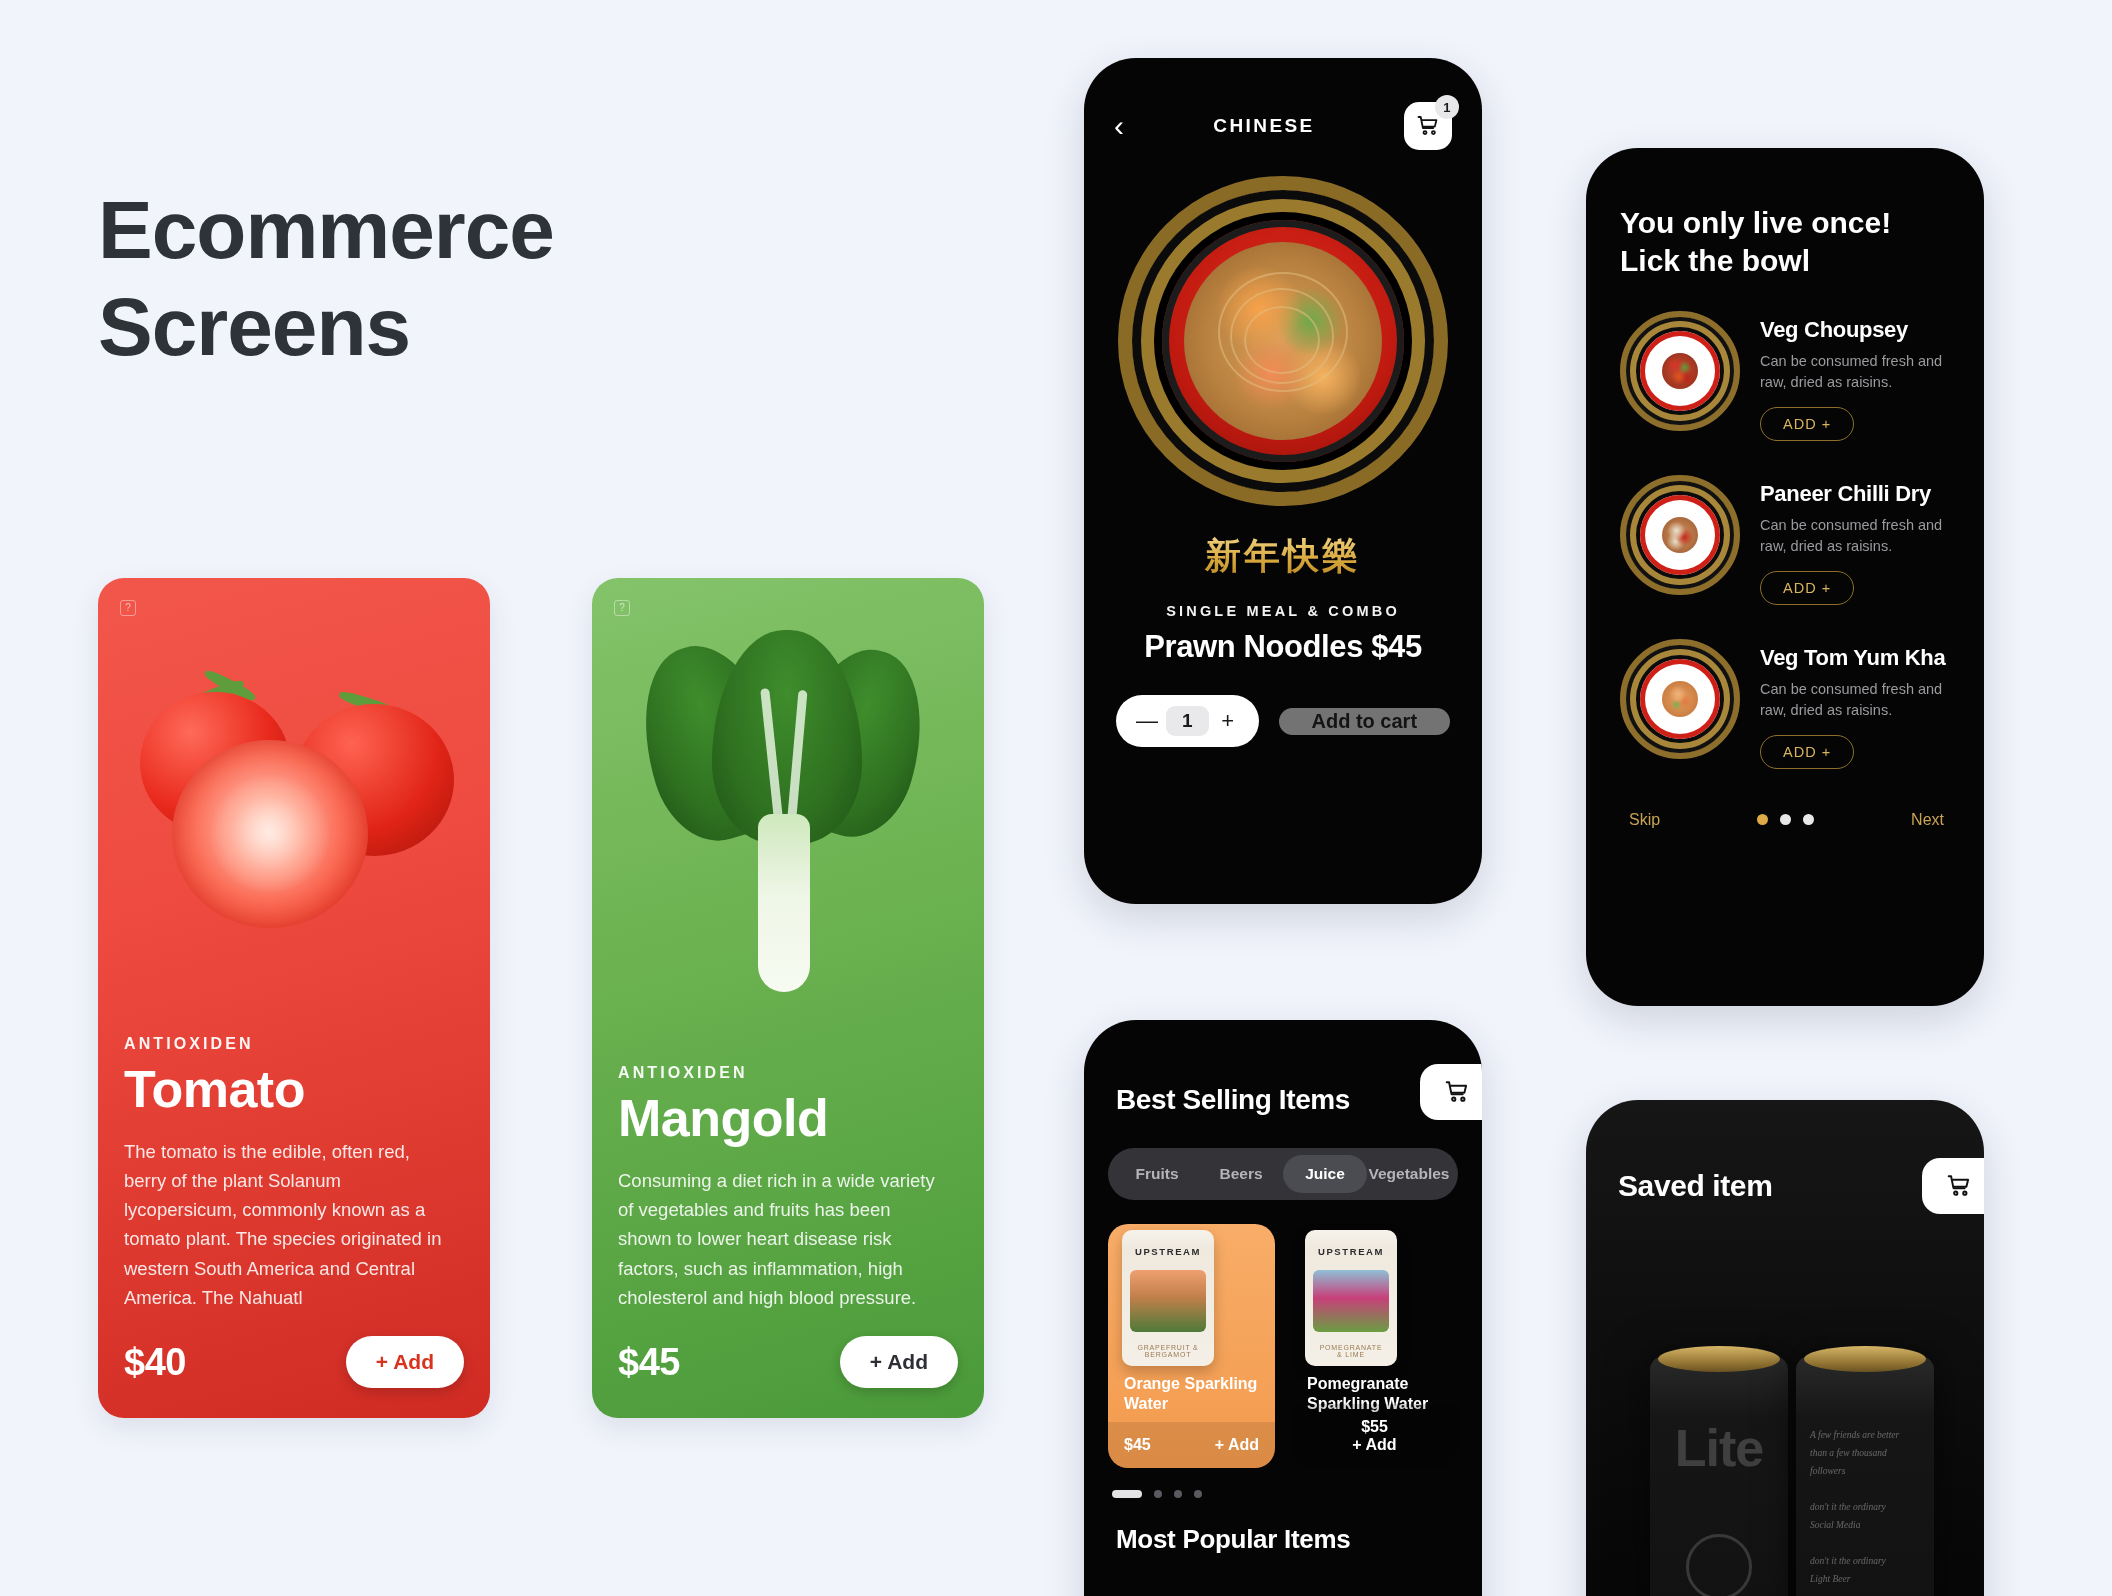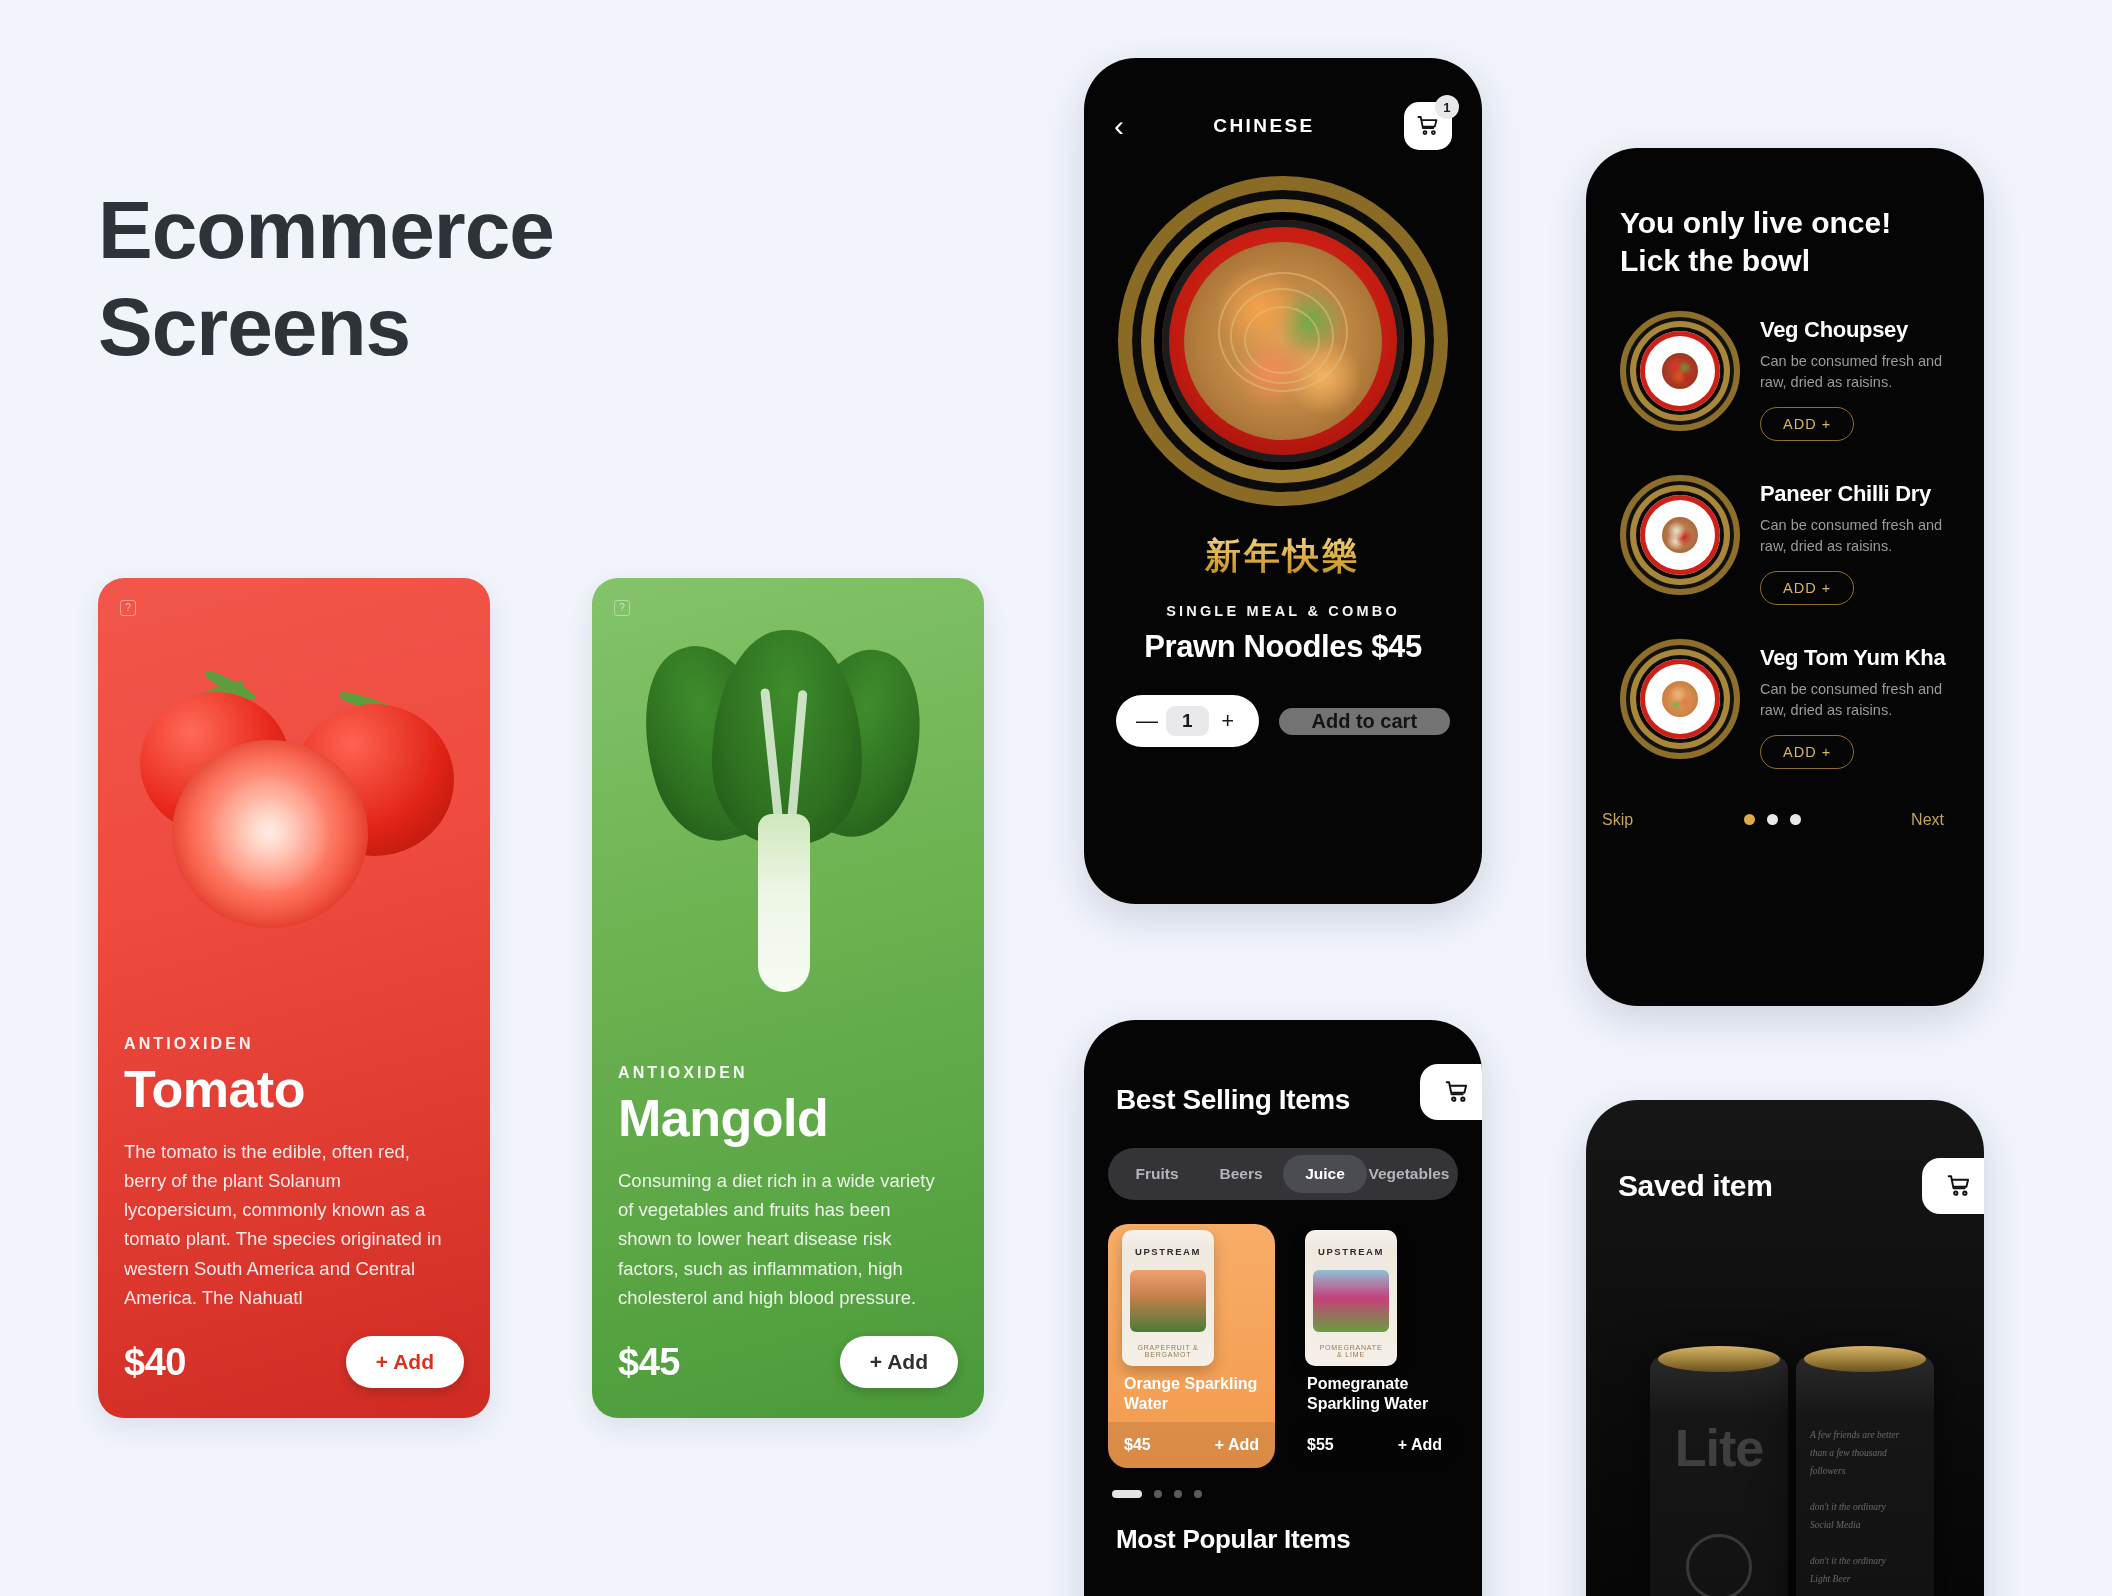--- a/index.html
+++ b/index.html
@@ -211,21 +211,21 @@
       radial-gradient(circle at 40% 66%, #7ab14d 0%, rgba(122,177,77,0) 18%),
       radial-gradient(circle at 50% 50%, #e8a263 0%, #bf6f33 100%); }
 
   .dish-meta { padding-top: 6px; }
   .dish-name { font-size: 22px; font-weight: 700; letter-spacing:-.3px; margin-bottom: 8px; }
   .dish-desc { font-size: 14.5px; line-height:1.45; color:#9a9a9f; margin-bottom: 14px; max-width: 200px; }
   .add-outline {
     display:inline-block; border:1px solid #8d6f2b; border-radius:999px;
     padding: 8px 22px; font-size:14.5px; font-weight:400; letter-spacing:1px; color:#d9b45f;
   }
-  .ob-foot { display:flex; align-items:center; justify-content:space-between; padding: 8px 40px 0 16px; }
+  .ob-foot { display:flex; align-items:center; justify-content:space-between; padding: 8px 40px 0 43px; }
   .ob-link { font-size:16px; color:#c9a355; }
   .dots { display:flex; gap:12px; }
   .dot { width:11px; height:11px; border-radius:50%; background:#e8e8e8; }
   .dot.active { background:#dcab45; }
 
   
   .bs-head { display:flex; align-items:center; justify-content:space-between; padding: 44px 0 0 32px; }
   .bs-title { font-size: 28px; font-weight: 700; letter-spacing:-.4px;margin-top:16px; }
   .bs-cart {
     width: 74px; height: 56px; background:#fff; border-radius: 18px 0 0 18px;
@@ -257,21 +257,21 @@
   .bev-name {
     position:absolute; left:16px; right:12px; top:150px;
     font-size: 16px; font-weight: 700; line-height:1.25;
   }
   .bev-foot {
     position:absolute; left:0; right:0; bottom:0; padding: 14px 16px;
     display:flex; align-items:center; justify-content:space-between;
     font-size: 16px; font-weight: 700;
   }
   .bev-card.orange .bev-foot { background: rgba(0,0,0,.10); }
-  .bev-card.pink .bev-foot { background: rgba(0,0,0,.16); }
+  .bev-card.pink .bev-foot { background: rgba(0,0,0,.16); flex-direction: column; }
   .bs-pager { display:flex; align-items:center; gap:12px; padding: 22px 0 0 28px; }
   .pg-bar { width: 30px; height: 8px; border-radius: 999px; background:#e4e4e6; }
   .pg-dot { width: 8px; height: 8px; border-radius:50%; background:#5a5a60; }
   .bs-sub { padding: 26px 0 0 32px; font-size: 26px; font-weight: 700; letter-spacing:-.3px; }
 
   
   .sv-head { display:flex; align-items:center; justify-content:space-between; padding: 58px 0 0 32px; }
   .sv-title { font-size: 30px; font-weight: 700; letter-spacing:-.4px; }
   .sv-cart { width: 74px; height: 56px; background:#fff; border-radius: 18px 0 0 18px;
     display:flex; align-items:center; justify-content:center; margin-right:-12px; }

